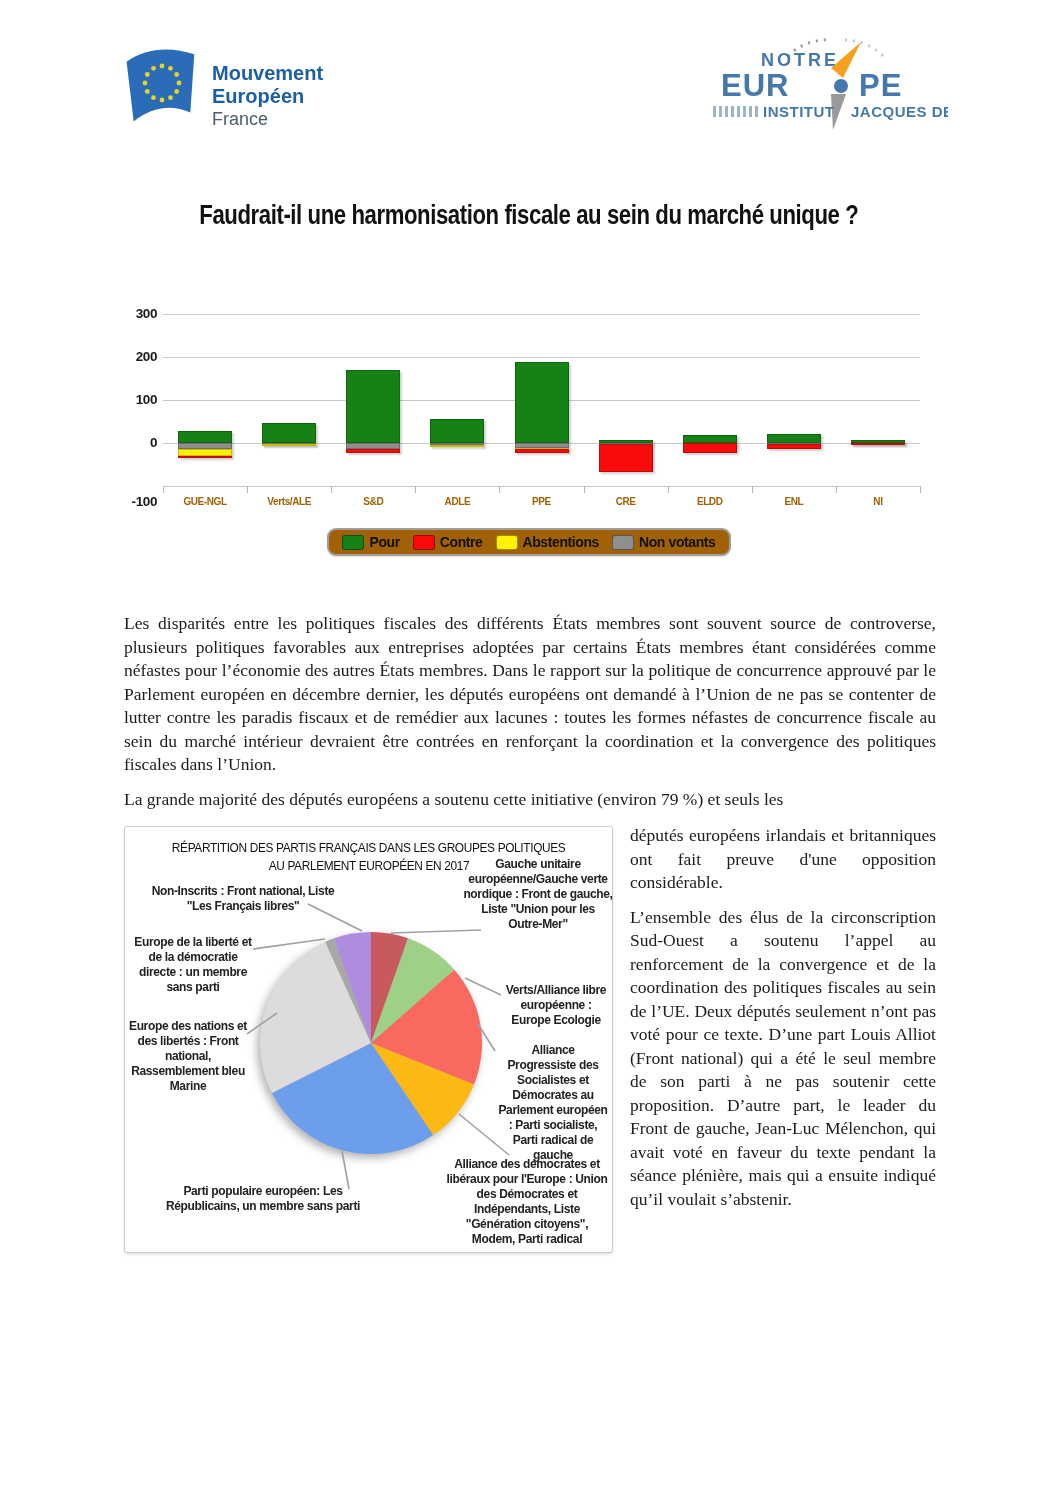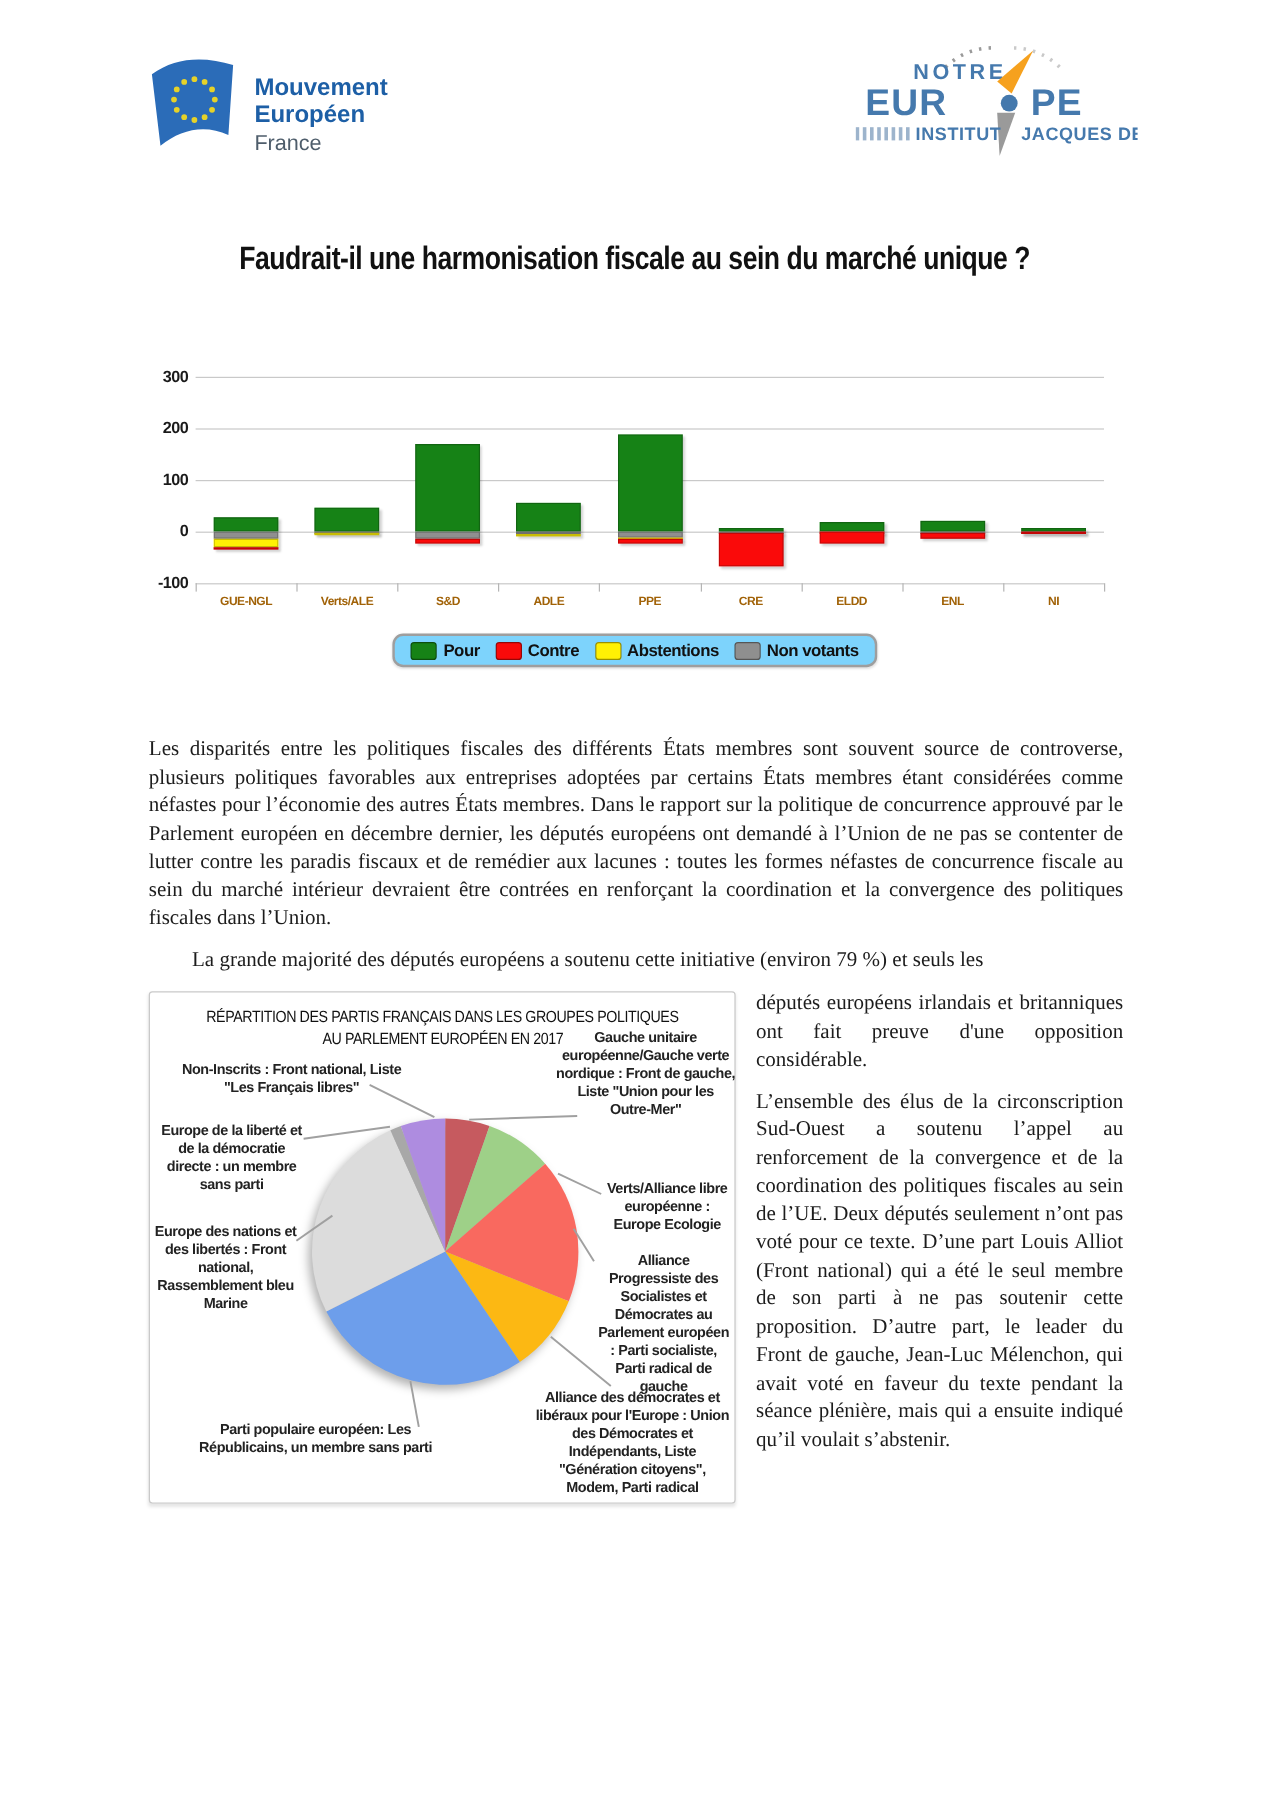--- a/index.html
+++ b/index.html
@@ -24,21 +24,21 @@
   .gridline{position:absolute;height:1px;background:#c9c9c9;left:38px;width:757px;}
   .ytick{position:absolute;left:0;width:32px;text-align:right;font-size:13.5px;font-weight:700;
          letter-spacing:-.4px;color:#1a1a1a;}
   .seg{position:absolute;box-shadow:2px 2px 2px rgba(0,0,0,.18), inset 0 0 0 1px rgba(0,0,0,.22);}
   .xtick{position:absolute;width:1px;height:7px;background:#b5b5b5;}
   .catlabel{position:absolute;text-align:center;font-size:10px;font-weight:700;
             letter-spacing:-.4px;color:#a16207;}
   
   .legend-wrap{position:absolute;left:0;right:0;top:528px;display:flex;justify-content:center;}
   .legend{display:flex;align-items:center;gap:13px;border:2px solid #9e9e9e;border-radius:9px;
-          padding:4px 13px;background:#7dd3fc;box-shadow:0 1px 2px rgba(0,0,0,.12);}
+          padding:4px 13px;background:#a16207;box-shadow:0 1px 2px rgba(0,0,0,.12);}
   .legend-item{display:flex;align-items:center;gap:5px;}
   .swatch{width:20px;height:13px;border-radius:3px;border:1px solid rgba(0,0,0,.4);}
   .legend-label{font-size:14px;font-weight:700;letter-spacing:-.4px;color:#111;}
   
   .content{position:absolute;left:124px;top:612px;width:812px;
            font-family:"Liberation Serif",serif;font-size:17.5px;line-height:23.5px;
            color:#1c1c1c;text-align:justify;}
   .content p{margin:0 0 11px 0;}
   
   .pie-box{float:left;position:relative;width:487px;height:425px;border:1px solid #c9c9c9;
@@ -114,21 +114,21 @@
   <div class="barchart" id="barchart">
       <div class="gridline" style="top: 14px;"></div>
       <div class="ytick" style="top: 6px;">300</div>
       <div class="gridline" style="top: 57px;"></div>
       <div class="ytick" style="top: 49px;">200</div>
       <div class="gridline" style="top: 100px;"></div>
       <div class="ytick" style="top: 92px;">100</div>
       <div class="gridline" style="top: 143px;"></div>
       <div class="ytick" style="top: 135px;">0</div>
       <div class="gridline" style="top: 186px;"></div>
-      <div class="ytick" style="top: 178px;">-100</div>
+      <div class="ytick" style="top: 194px;">-100</div>
       <div class="seg" style="left: 53.1px; width: 54px; top: 130.5px; height: 12.5px; background: rgb(22, 130, 22);"></div>
       <div class="seg" style="left: 53.1px; width: 54px; top: 143px; height: 5.6px; background: rgb(143, 143, 143);"></div>
       <div class="seg" style="left: 53.1px; width: 54px; top: 148.6px; height: 7.7px; background: rgb(255, 241, 4);"></div>
       <div class="seg" style="left: 53.1px; width: 54px; top: 156.3px; height: 1.7px; background: rgb(250, 10, 10);"></div>
       <div class="catlabel" style="left: 38px; width: 84.1111px; top: 196px;">GUE-NGL</div>
       <div class="seg" style="left: 137.2px; width: 54px; top: 123.2px; height: 19.8px; background: rgb(22, 130, 22);"></div>
       <div class="seg" style="left: 137.2px; width: 54px; top: 143px; height: 1.5px; background: rgb(143, 143, 143);"></div>
       <div class="seg" style="left: 137.2px; width: 54px; top: 144.3px; height: 1.5px; background: rgb(255, 241, 4);"></div>
       <div class="catlabel" style="left: 122.111px; width: 84.1111px; top: 196px;">Verts/ALE</div>
       <div class="seg" style="left: 221.3px; width: 54px; top: 69.9px; height: 73.1px; background: rgb(22, 130, 22);"></div>
@@ -188,21 +188,21 @@
         </div>
         <div class="legend-item">
           <span class="swatch" style="background: rgb(143, 143, 143);"></span>
           <span class="legend-label">Non votants</span>
         </div>
       </div>
   </div>
 
   <div class="content">
     <p>Les disparités entre les politiques fiscales des différents États membres sont souvent source de controverse, plusieurs politiques favorables aux entreprises adoptées par certains États membres étant considérées comme néfastes pour l’économie des autres États membres. Dans le rapport sur la politique de concurrence approuvé par le Parlement européen en décembre dernier, les députés européens ont demandé à l’Union de ne pas se contenter de lutter contre les paradis fiscaux et de remédier aux lacunes : toutes les formes néfastes de concurrence fiscale au sein du marché intérieur devraient être contrées en renforçant la coordination et la convergence des politiques fiscales dans l’Union.</p>
-    <p style="margin-bottom:13px;margin-left:36px;">La grande majorité des députés européens a soutenu cette initiative (environ 79 %) et seuls les</p>
+    <p style="margin-bottom:13px;">La grande majorité des députés européens a soutenu cette initiative (environ 79 %) et seuls les</p>
 
     <div class="pie-box">
       <div class="pie-title" style="top:9px;"><span>RÉPARTITION DES PARTIS FRANÇAIS DANS LES GROUPES POLITIQUES</span></div>
       <div class="pie-title" style="top:27px;"><span>AU PARLEMENT EUROPÉEN EN 2017</span></div>
 
       <svg class="pie-svg" width="487" height="425" viewBox="0 0 487 425">
         <g id="pie-g" style="filter:drop-shadow(-3px 4px 4px rgba(0,0,0,0.30));">
             <path d="M246,216 L246.0,105.0 A111,111 0 0 1 283.0,111.3 Z" fill="#c65a5f"></path>
             <path d="M246,216 L283.0,111.3 A111,111 0 0 1 329.3,142.7 Z" fill="#9ed088"></path>
             <path d="M246,216 L329.3,142.7 A111,111 0 0 1 349.0,257.4 Z" fill="#f9695f"></path>

